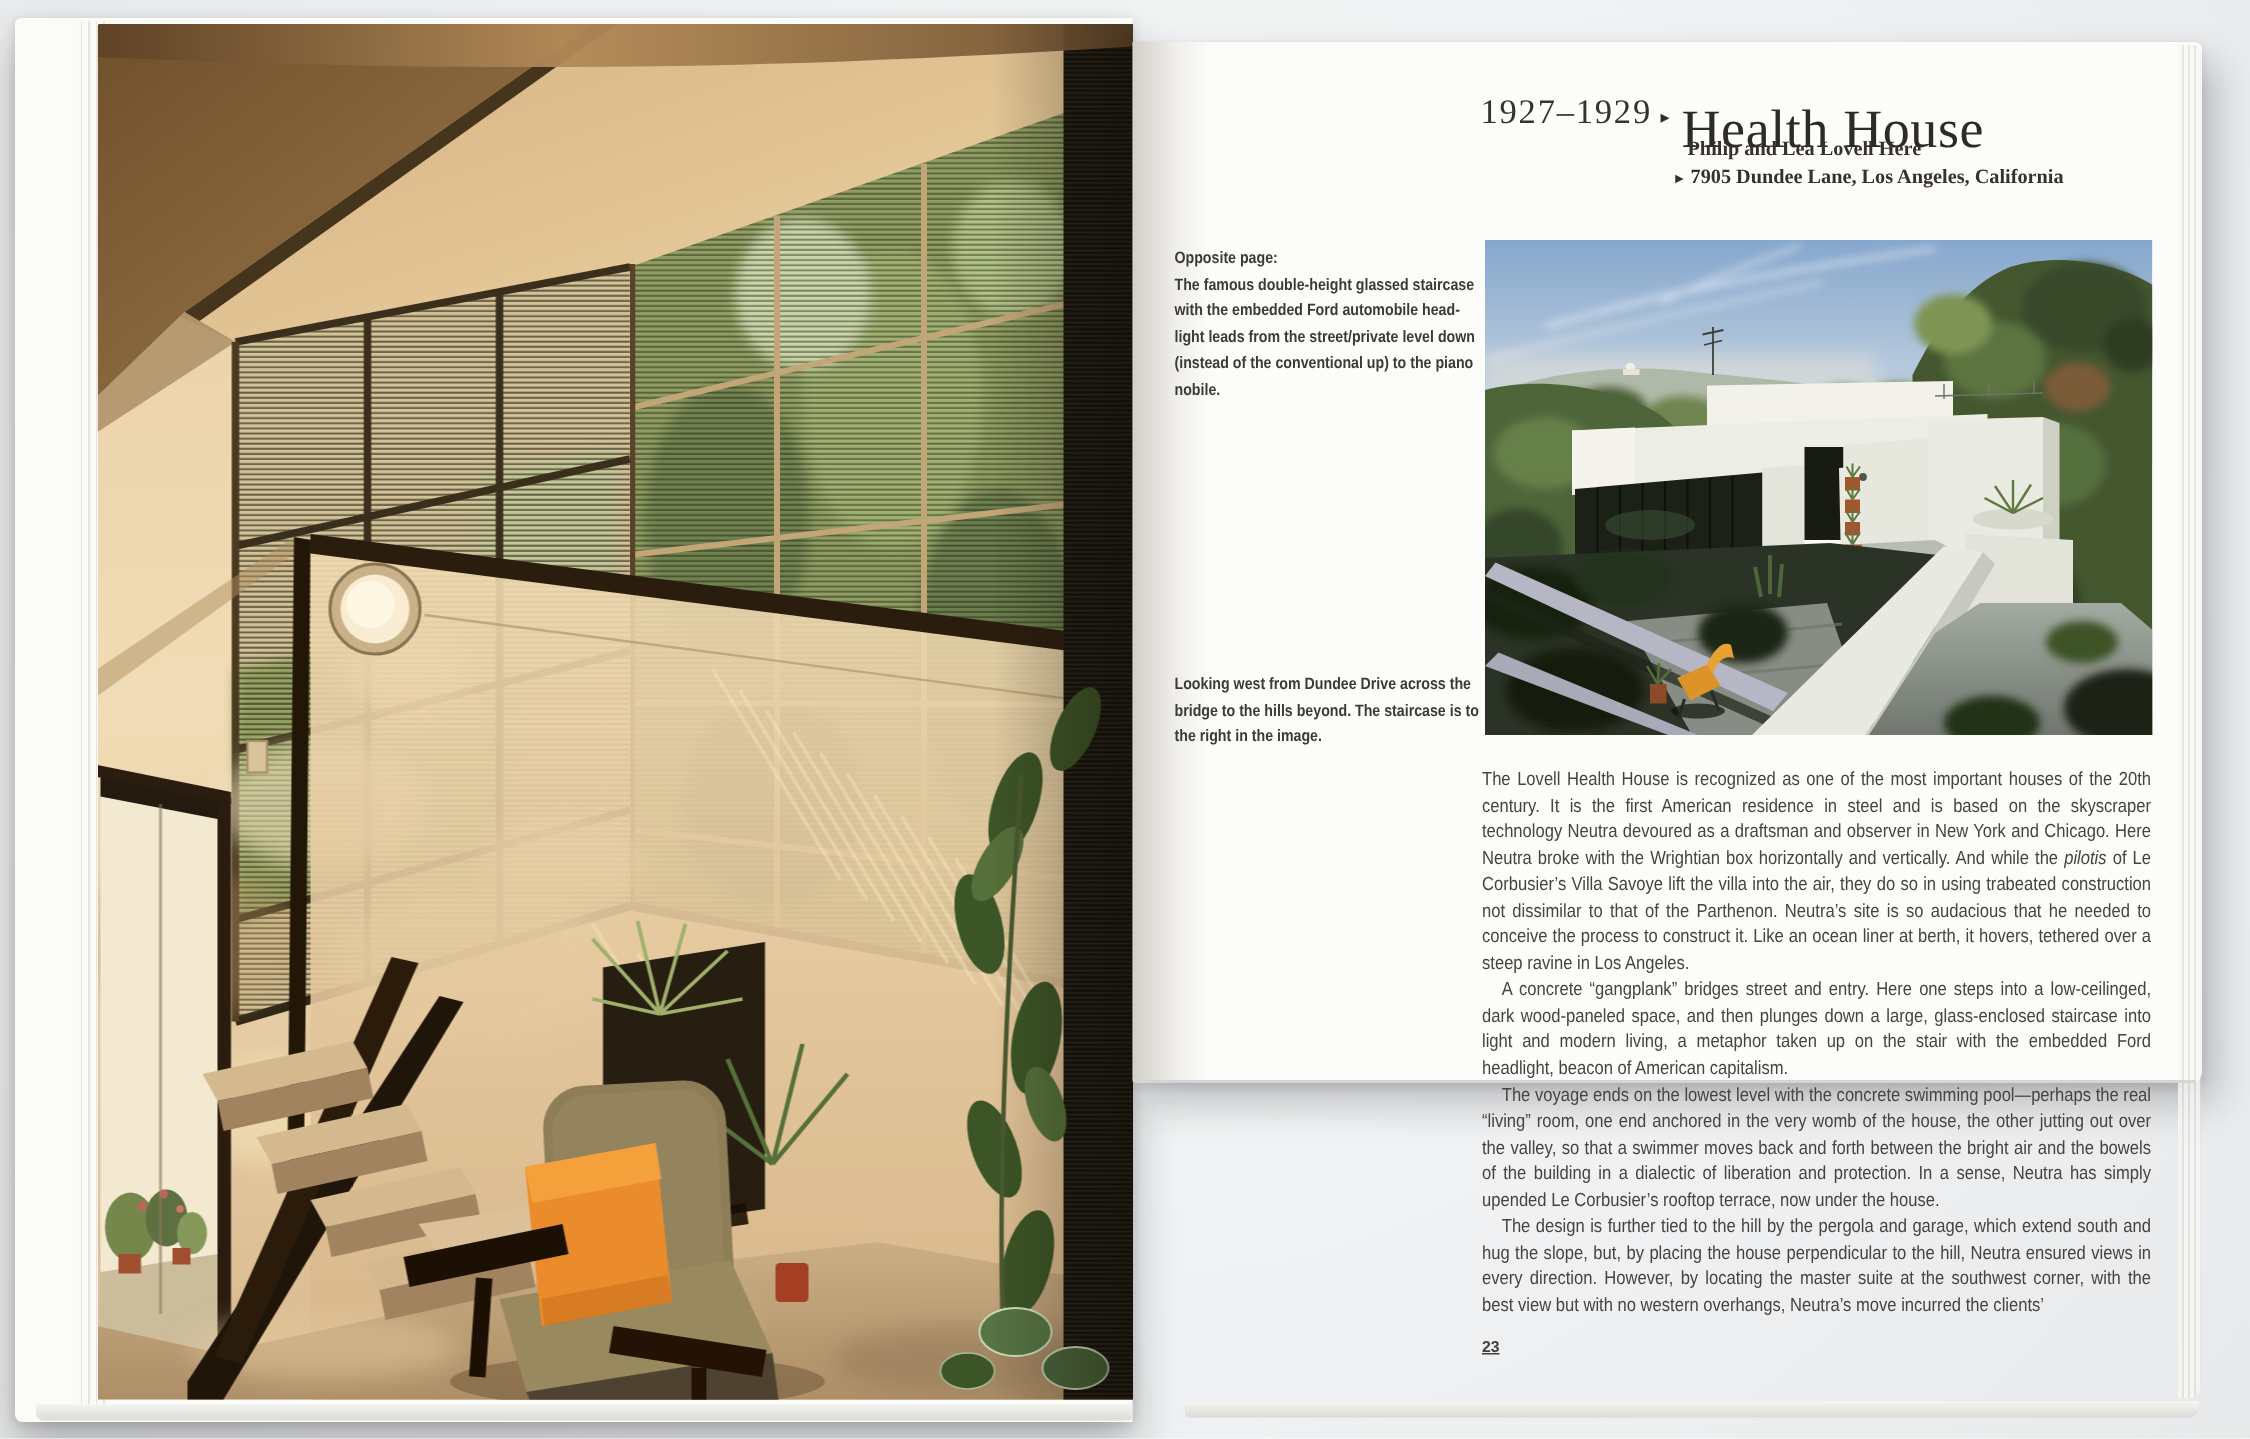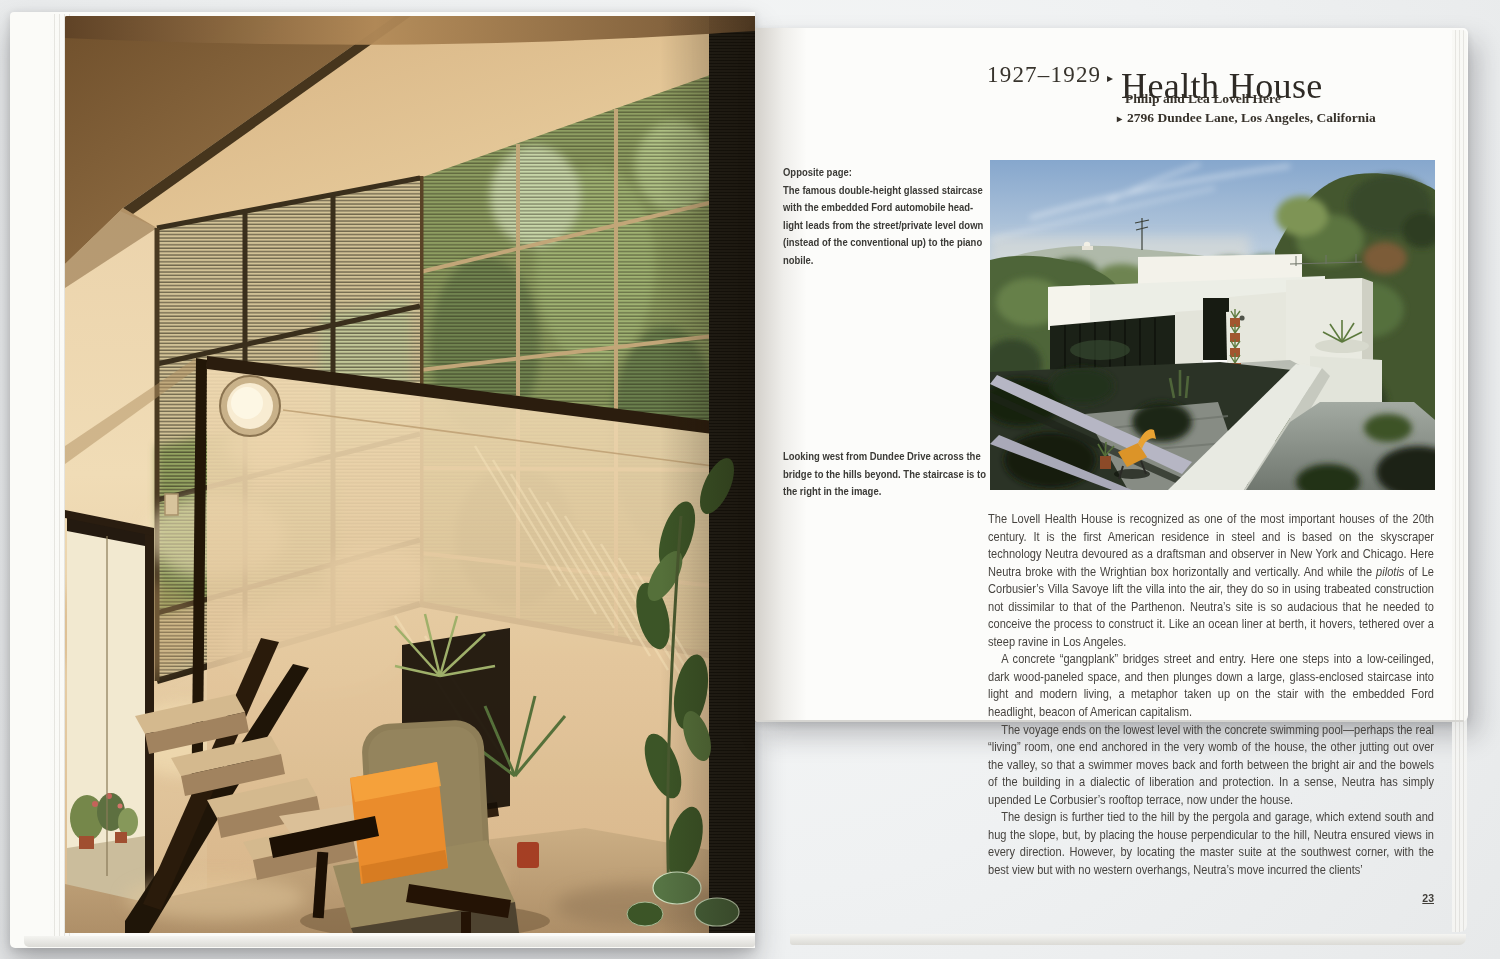--- a/index.html
+++ b/index.html
@@ -87,21 +87,21 @@
     position:absolute;left:233px;top:483px;width:508px;
     font-size:12.6px;line-height:17.55px;color:#474440;
     transform:scaleX(.878);transform-origin:0 0;
     text-align:justify;
   }
   .body-text p{margin:0;}
   .body-text p.ind{text-indent:15px;}
   .body-text em{font-style:italic;}
 
   .page-number{
-    position:absolute;left:233px;top:864px;width:446px;text-align:right;
+    position:absolute;left:233px;top:864px;width:446px;text-align:left;
     font:700 10.5px "Liberation Sans", sans-serif;color:#413e39;text-decoration:underline;
   }
 </style>
 </head>
 <body>
 
 <div class="book">
 
   <div class="page-left">
     <div class="edge-lines-left"></div>
@@ -359,21 +359,21 @@
     <div class="gutter-shade"></div>
     <div class="edge-lines-right"></div>
     <div class="right-bottom-line"></div>
 
     <div class="hdr-date">1927–1929</div>
     <div class="hdr-sep">▸</div>
     <div class="hdr-title">Health House</div>
     <div class="hdr-subtitle">Philip and Lea Lovell Here</div>
     <div class="hdr-address">
       <span class="mark">▸</span>
-      <span>2796 Dundee Lane, Los Angeles, California</span>
+      <span>7905 Dundee Lane, Los Angeles, California</span>
     </div>
 
     <div class="caption c1">Opposite page:
 The famous double-height glassed staircase
 with the embedded Ford automobile head-
 light leads from the street/private level down
 (instead of the conventional up) to the piano
 nobile.</div>
     <div class="caption c2">Looking west from Dundee Drive across the
 bridge to the hills beyond. The staircase is to

